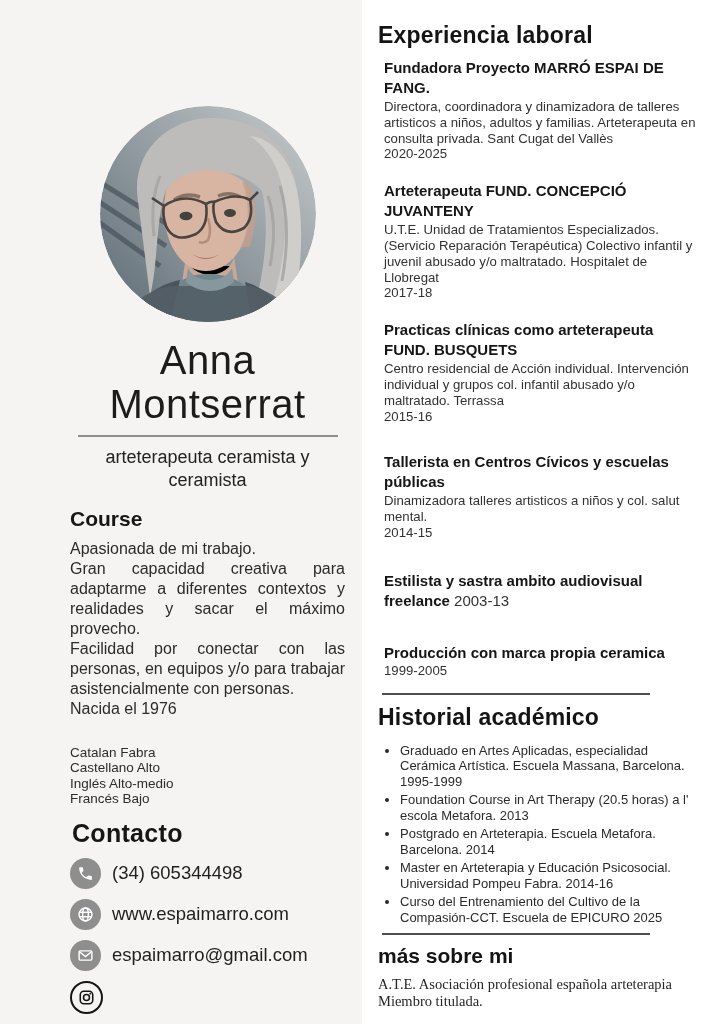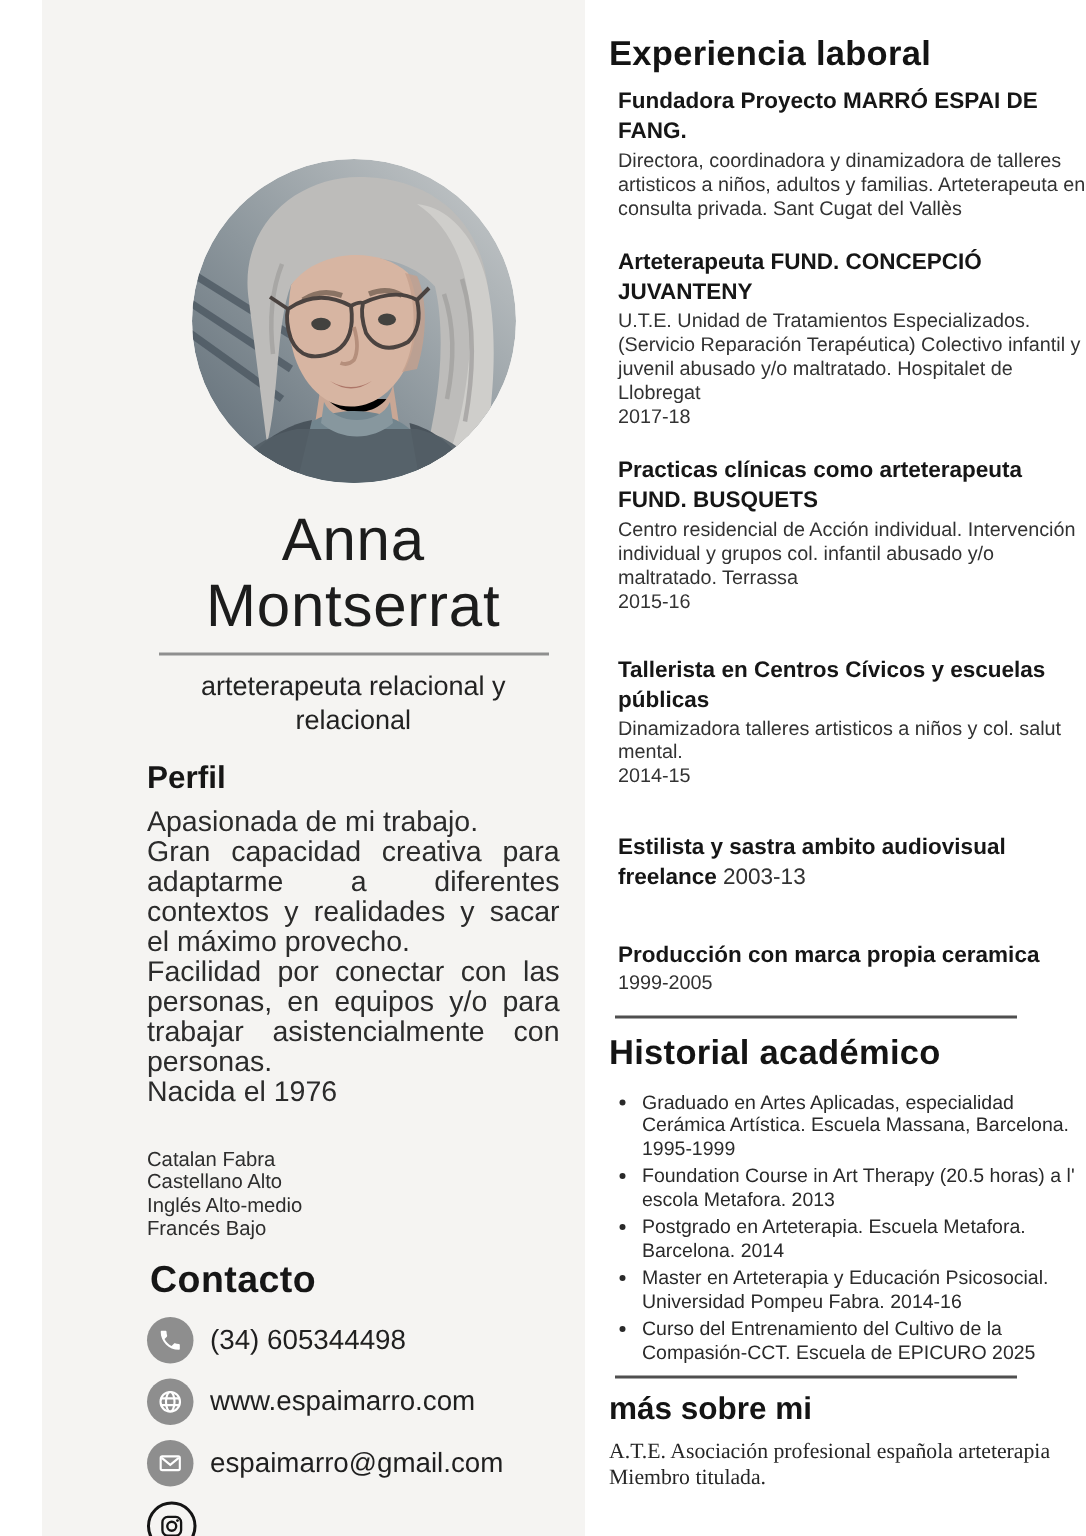--- a/index.html
+++ b/index.html
@@ -5,41 +5,40 @@
   html,body{margin:0;padding:0;background:#e8e8e8;}
   .page{
     width:724px;height:1024px;margin:0 auto;display:flex;overflow:hidden;
     background:#ffffff;font-family:"Liberation Sans",sans-serif;color:#1d1d1d;
     position:relative;
   }
   
   .left{
     width:362px;min-width:362px;box-sizing:border-box;background:#f5f4f2;
     padding:106px 17px 0 70px;
-    margin-left:28px;
   }
   .avatar{
     width:216px;height:216px;border-radius:50%;overflow:hidden;
     margin:0 auto;display:block;
   }
   .name{
     font-size:40px;line-height:1.1;font-weight:400;text-align:center;
     margin:16px 0 0 0;color:#1c1c1c;letter-spacing:0.5px;
   }
   .name-rule{
     border:none;border-top:2px solid #8f8f8f;width:260px;margin:9px auto 9px auto;
   }
   .subtitle{
     font-size:18px;line-height:1.3;text-align:center;color:#222;margin:0 0 14px 0;
   }
   .h-perfil{
     font-size:21px;font-weight:700;margin:10px 0 8px 0;color:#161616;
   }
   .profile-text p{
-    font-size:19px;line-height:20px;text-align:justify;color:#2b2b2b;margin:0;
+    font-size:16px;line-height:20px;text-align:justify;color:#2b2b2b;margin:0;
   }
   .languages{margin-top:26px;}
   .languages div{font-size:13.5px;line-height:15.5px;color:#2d2d2d;}
   .h-contacto{
     font-size:25px;font-weight:700;margin:12px 0 10px 2px;color:#161616;letter-spacing:0.3px;
   }
   .contact-item{display:flex;align-items:center;margin-bottom:10px;}
   .contact-item .cicon{flex:0 0 auto;margin-right:11px;display:flex;align-items:center;justify-content:center;}
   .circle-badge{
     width:31px;height:31px;border-radius:50%;background:#8e8e8e;
@@ -144,23 +143,23 @@
           <ellipse cx="130" cy="107" rx="6" ry="4" fill="#43423f"></ellipse>
 
           <path d="M108,112 q4,14 0,22 q-4,4 -9,2" stroke="#b58f7c" stroke-width="2.5" fill="none"></path>
           <path d="M92,148 q14,8 28,0 q-14,10 -28,0 Z" fill="#ad7668"></path>
         </g>
       </svg>
     </div>
 
     <h1 class="name">Anna Montserrat</h1>
     <hr class="name-rule">
-    <div class="subtitle">arteterapeuta relacional y relacional</div>
-
-    <div class="h-perfil">Perfil</div>
+    <div class="subtitle">arteterapeuta ceramista y ceramista</div>
+
+    <div class="h-perfil">Course</div>
     <div class="profile-text">
       <p>Apasionada de mi trabajo.</p>
       <p>Gran capacidad creativa para adaptarme a diferentes contextos y realidades y sacar el máximo provecho.</p>
       <p>Facilidad por conectar con las personas, en equipos y/o para trabajar asistencialmente con personas.</p>
       <p>Nacida el 1976</p>
     </div>
 
     <div class="languages">
       <div>Catalan Fabra</div>
       <div>Castellano Alto</div>
@@ -221,20 +220,21 @@
 
   </aside>
 
   <main class="right">
 
     <h2 class="h-section">Experiencia laboral</h2>
 
     <div class="entry">
       <p class="entry-title">Fundadora Proyecto MARRÓ ESPAI DE FANG.</p>
       <p class="entry-desc">Directora, coordinadora y dinamizadora de talleres artisticos a niños, adultos y familias. Arteterapeuta en consulta privada.  Sant Cugat del Vallès</p>
+      <p class="entry-period">2020-2025</p>
     </div>
 
     <div class="entry">
       <p class="entry-title">Arteterapeuta FUND. CONCEPCIÓ JUVANTENY</p>
       <p class="entry-desc">U.T.E. Unidad de Tratamientos Especializados. (Servicio Reparación Terapéutica) Colectivo infantil y juvenil abusado y/o maltratado. Hospitalet de Llobregat</p>
       <p class="entry-period">2017-18</p>
     </div>
 
     <div class="entry" style="margin-top:12px;">
       <p class="entry-title">Practicas clínicas como arteterapeuta FUND. BUSQUETS</p>

